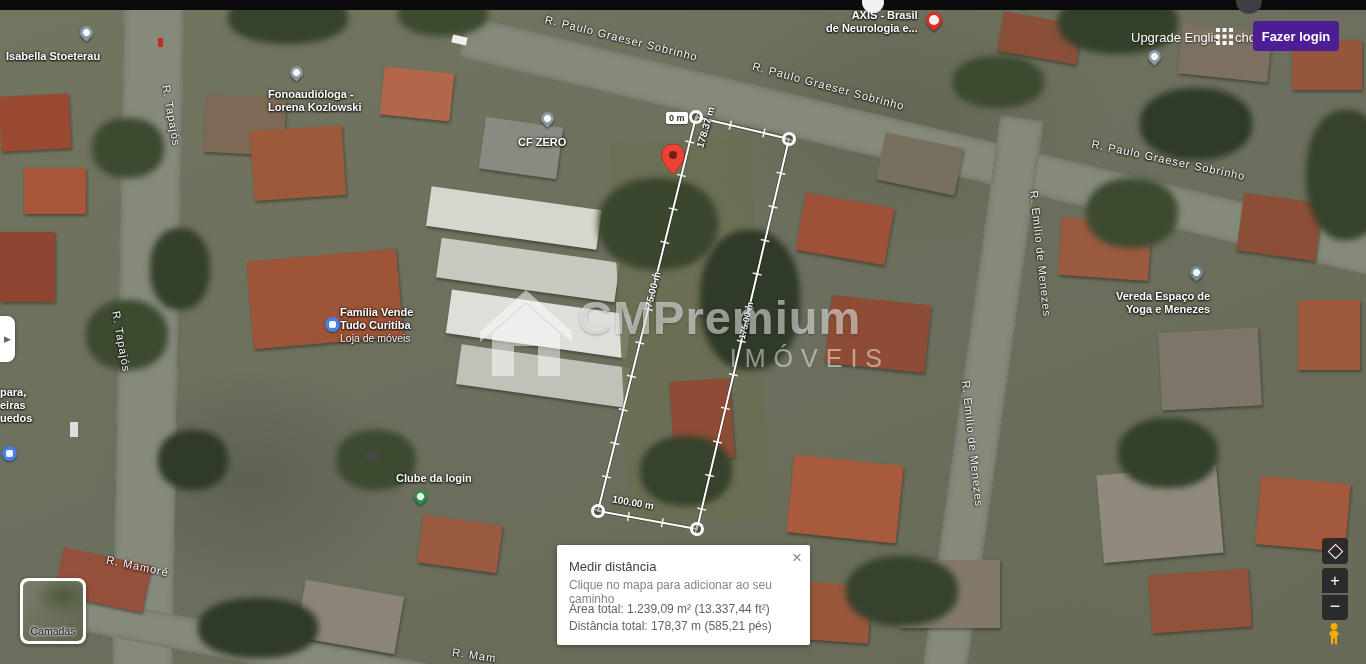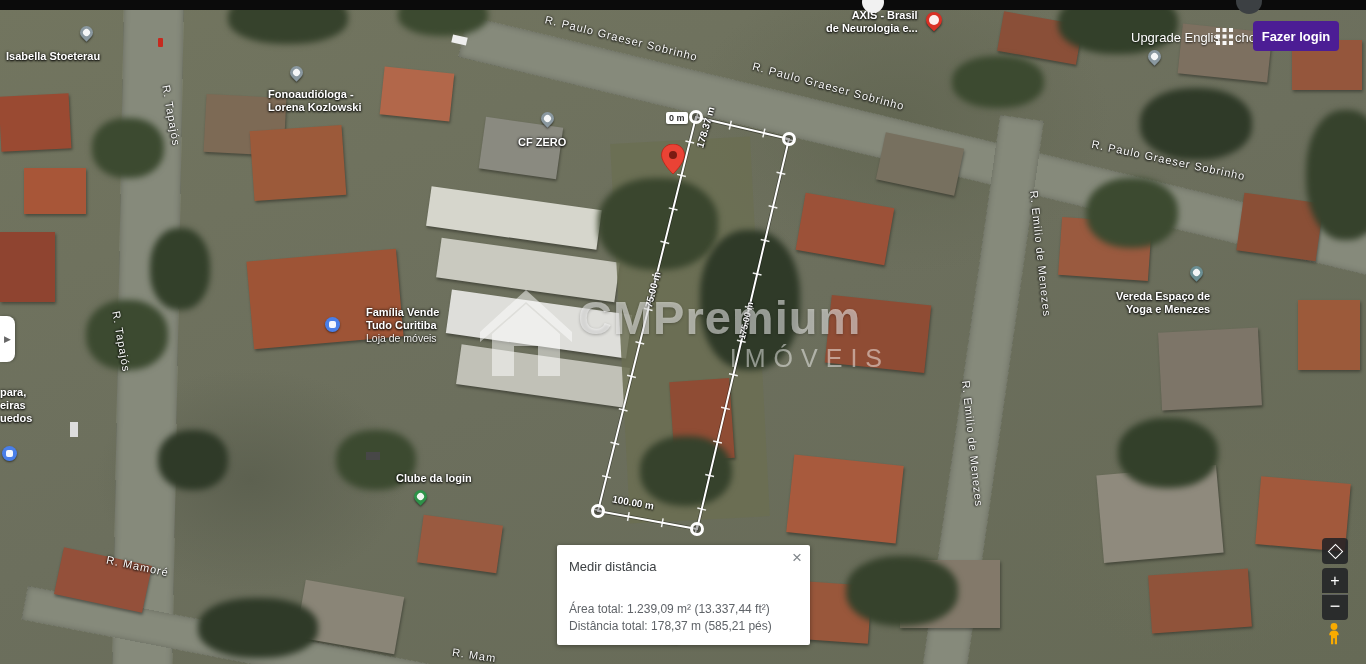--- a/index.html
+++ b/index.html
@@ -168,21 +168,21 @@
   <span class="pin" style="left:541px;top:112px;background:#8a98a0;"></span>
   <div class="poi" style="left:518px;top:136px;">CF ZERO</div>
 
   <div class="poi" style="left:826px;top:9px;text-align:right;">
     <div>AXIS - Brasil</div>
     <div>de Neurologia e...</div>
   </div>
   <span class="pin" style="left:926px;top:12px;width:16px;height:16px;background:#d93025;"></span>
 
   <span class="dotpin" style="left:325px;top:317px;background:#4a7fe8;"></span>
-  <div class="poi" style="left:366px;top:306px;text-align:left;">
+  <div class="poi" style="left:340px;top:306px;text-align:left;">
     <div>Família Vende</div>
     <div>Tudo Curitiba</div>
     <div class="sub">Loja de móveis</div>
   </div>
 
   <div class="poi" style="left:396px;top:472px;">Clube da login</div>
   <span class="pin" style="left:414px;top:490px;background:#2d9248;"></span>
 
   <span class="pin" style="left:1190px;top:266px;background:#6b8f94;"></span>
   <div class="poi" style="left:1116px;top:290px;text-align:right;">
@@ -235,20 +235,21 @@
     <svg width="100" height="104" viewBox="0 0 100 104" style="position:absolute;left:6px;top:8px;opacity:.5;">
       <path d="M4 56 L50 14 L96 56 L96 66 L50 26 L4 66 Z" fill="#fff"></path>
       <path d="M16 58 L50 28 L84 58 L84 100 L62 100 L62 70 L38 70 L38 100 L16 100 Z" fill="#fff"></path>
     </svg>
     <div class="wm-brand">CMPremium</div>
     <div class="wm-sub">IMÓVEIS</div>
   </div>
 
   <div class="panel">
     <div class="t">Medir distância</div>
+    <div class="s">Clique no mapa para adicionar ao seu caminho</div>
     <div class="v1">Área total: 1.239,09 m² (13.337,44 ft²)</div>
     <div class="v2">Distância total: 178,37 m (585,21 pés)</div>
     <div class="x">×</div>
   </div>
 
   <div class="topbar">
     <span class="circ-w"></span>
     <span class="circ-d"></span>
   </div>
   <div class="hdr-txt" style="left:1131px;top:30px;">Upgrade Englis</div>
@@ -265,20 +266,25 @@
         <rect x="13" y="13" width="4" height="4"></rect>
     </g>
   </svg>
   <div class="hdr-txt" style="left:1235px;top:30px;">cho</div>
   <button class="login">Fazer login</button>
 
   <div class="sidetab">
     <span>▶</span>
   </div>
 
+  <div class="layers">
+    <div class="thumb">
+      <div class="lbl">Camadas</div>
+    </div>
+  </div>
 
   <div class="ctl locbtn">
     <span class="dia"></span>
   </div>
   <div class="ctl zoomi">+</div>
   <div class="ctl zoomo">−</div>
   <div class="ctl pegbtn">
     <svg width="28" height="28" viewBox="0 0 28 28">
       <g fill="#f9ab00">
         <circle cx="14" cy="6.5" r="3.4"></circle>

